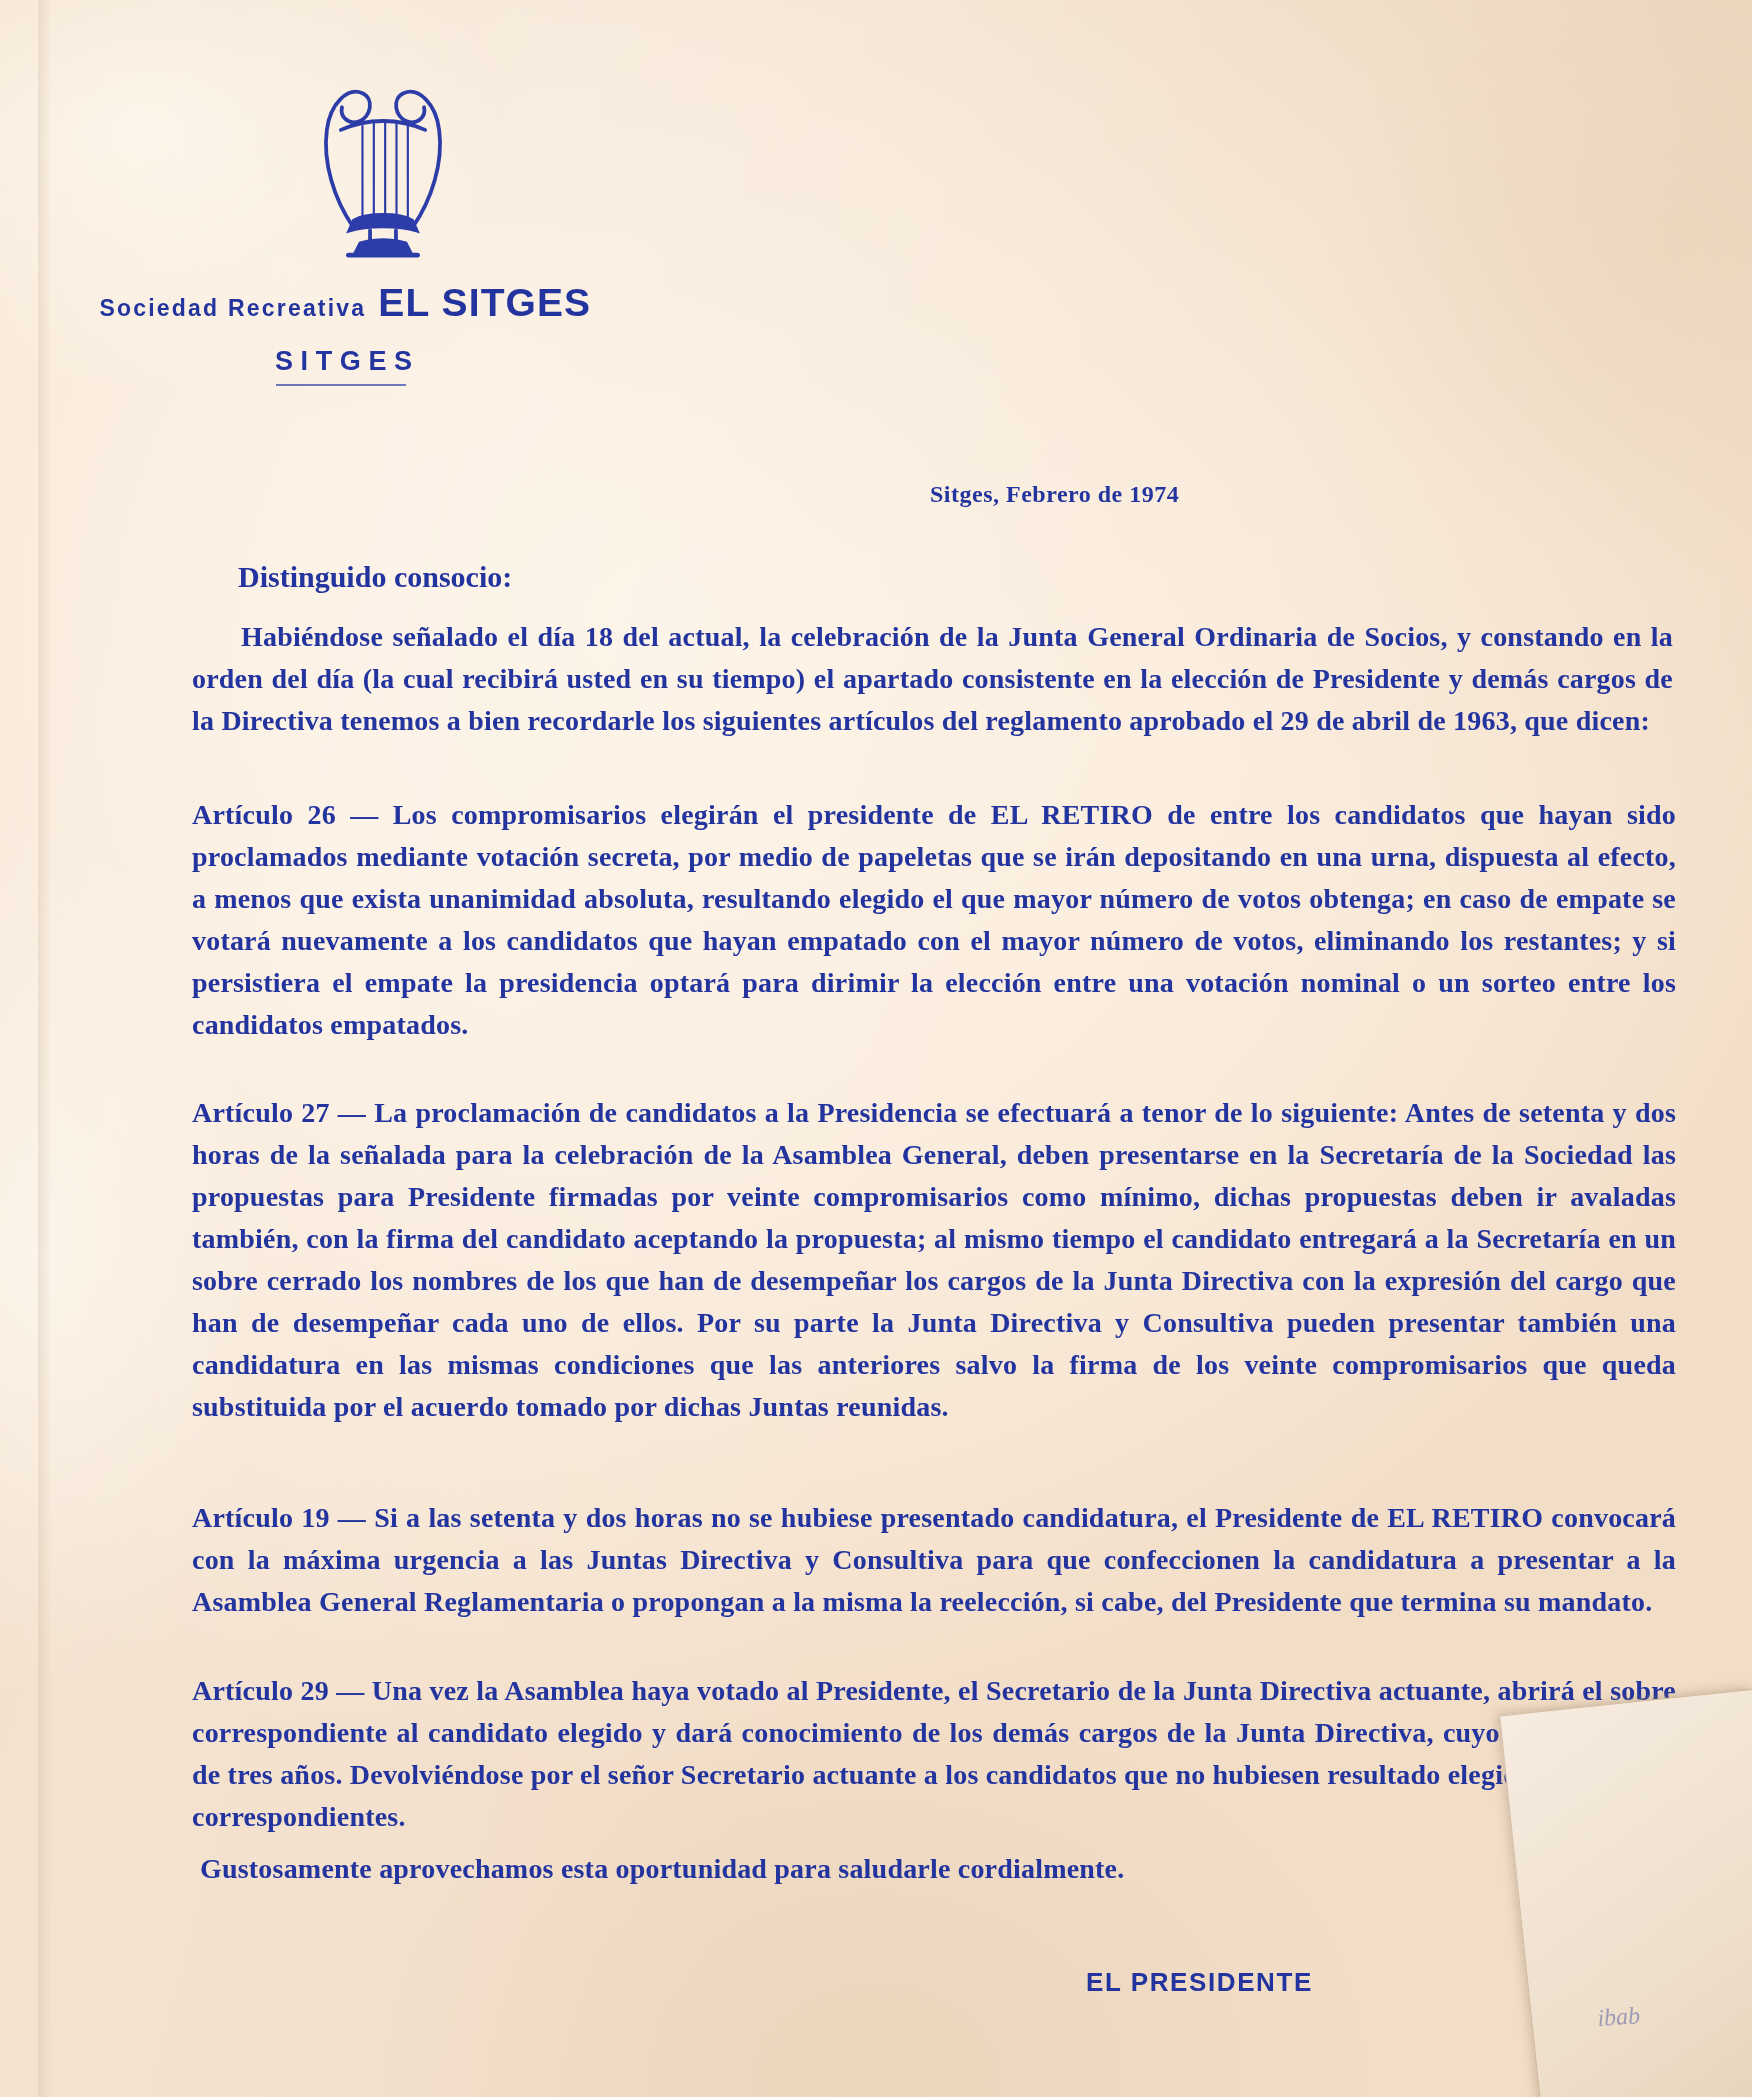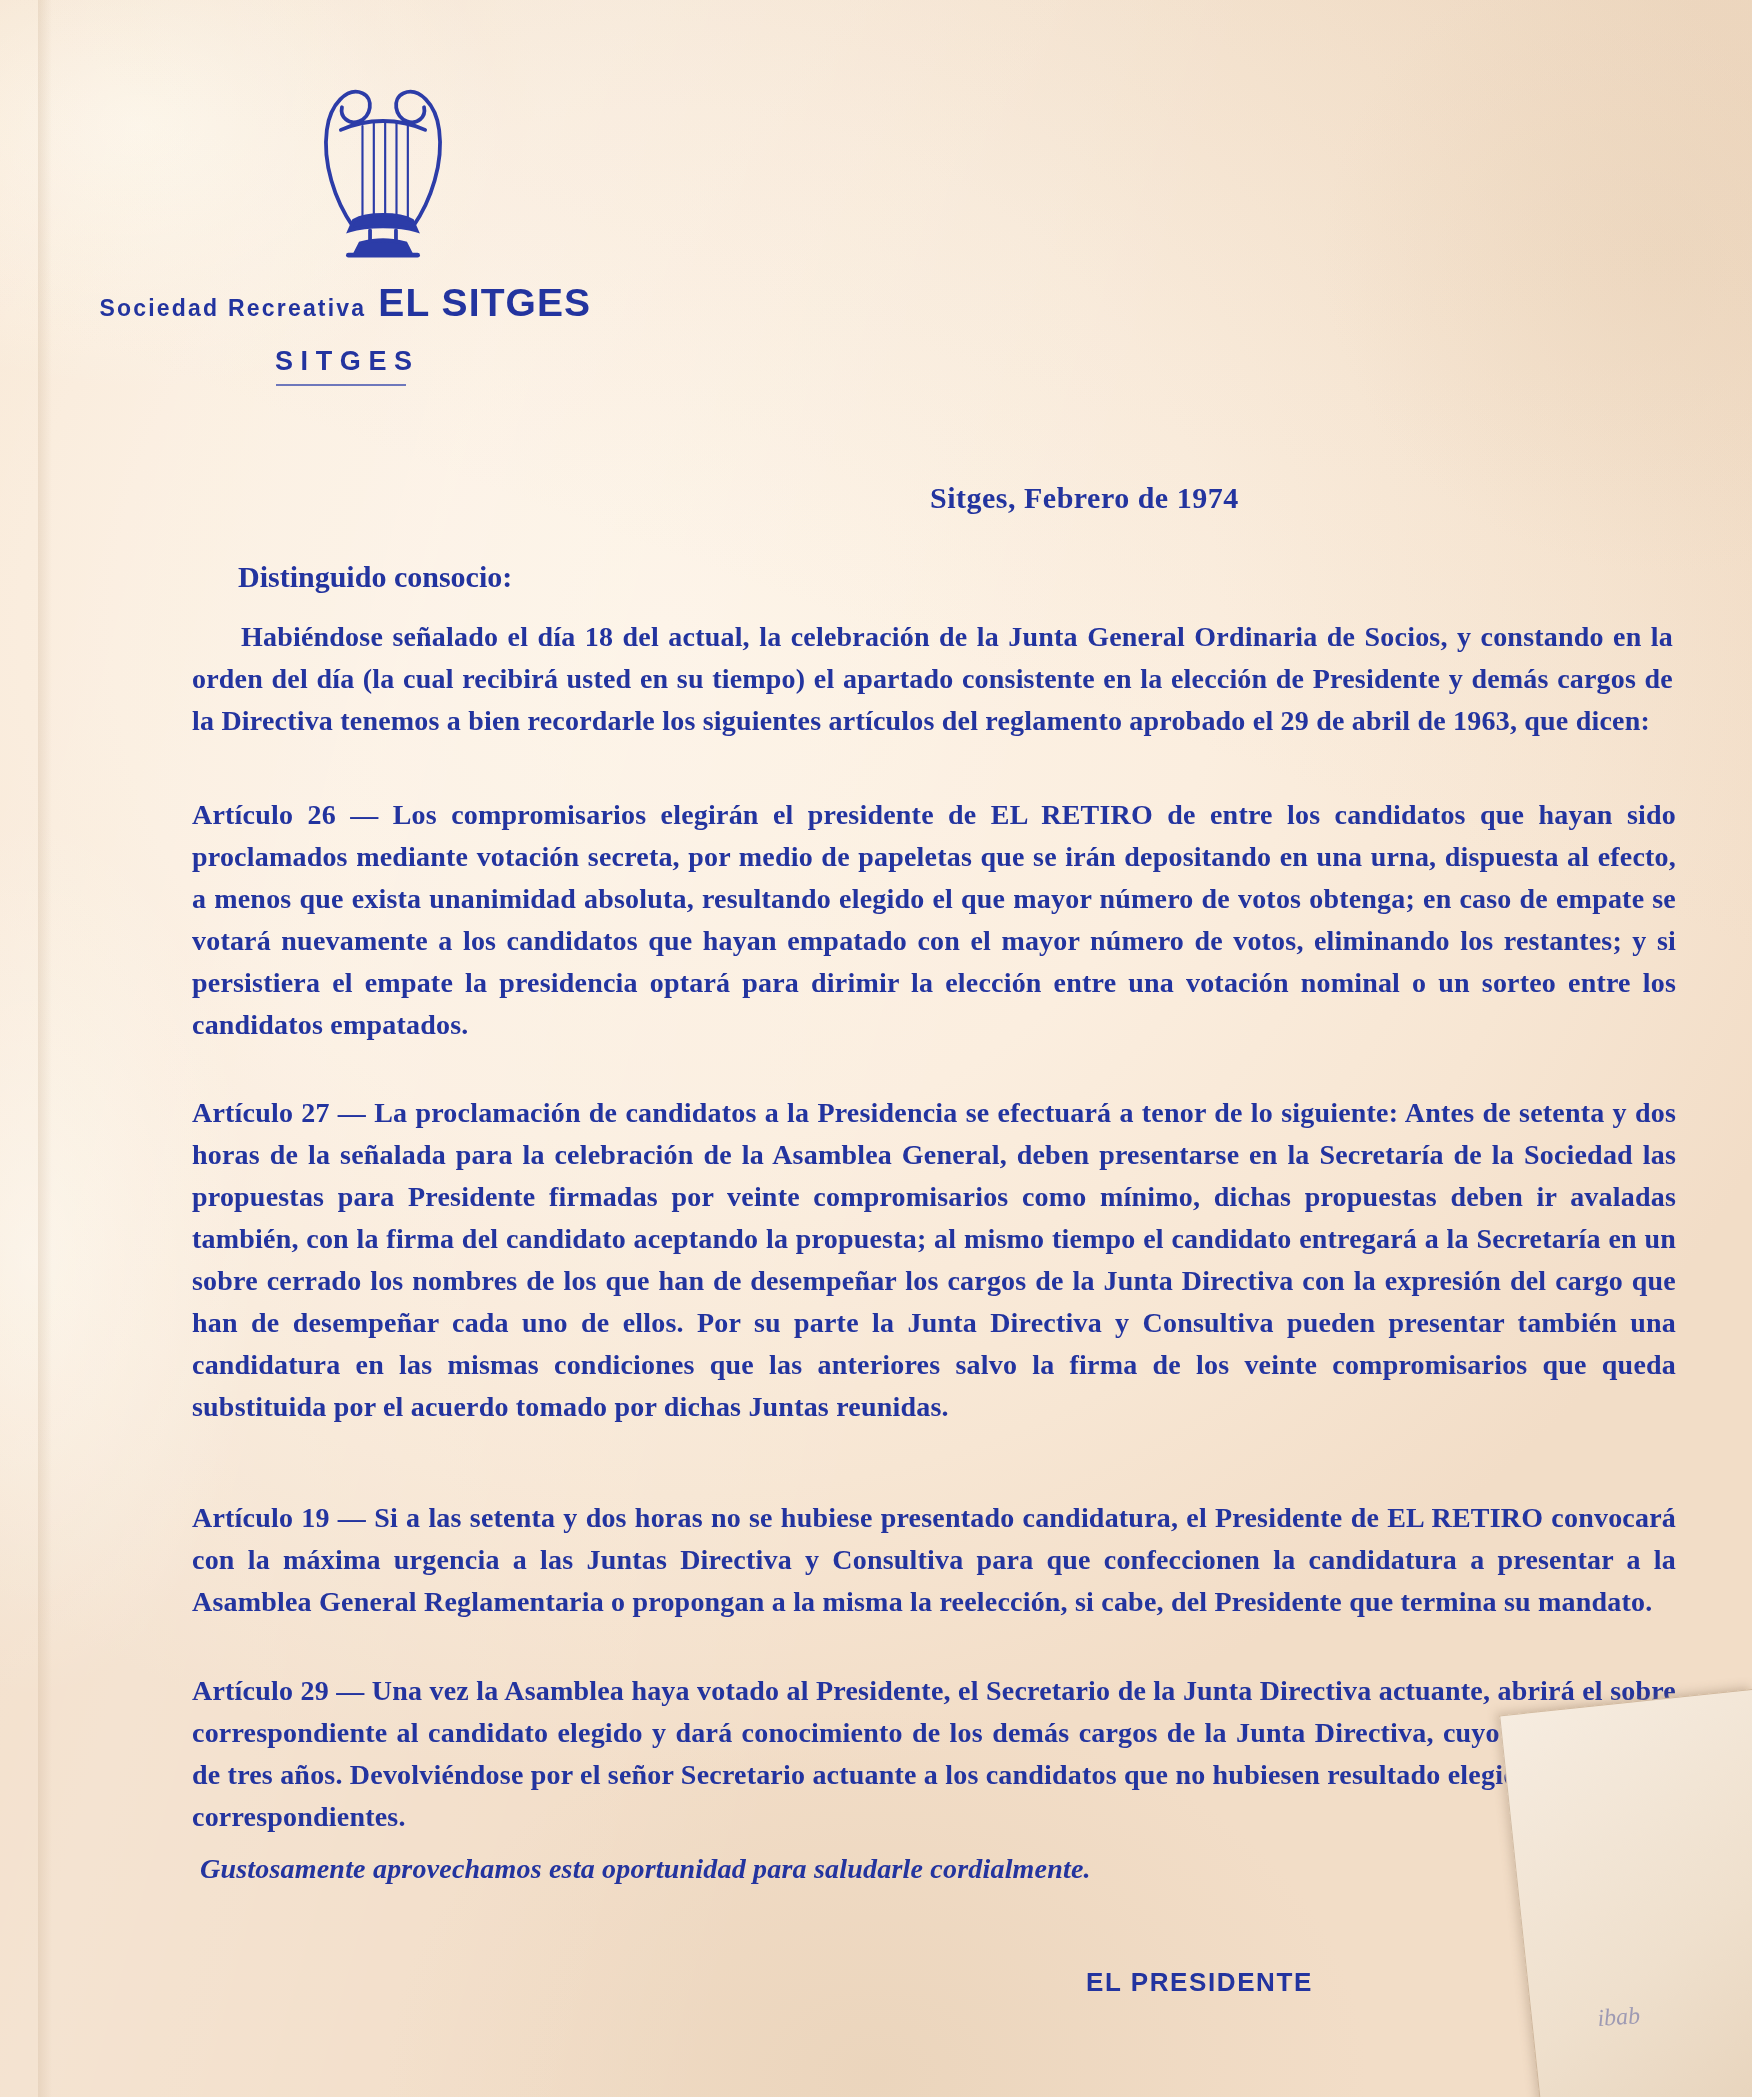--- a/index.html
+++ b/index.html
@@ -97,21 +97,21 @@
   
   .ink {
     color: #23349f;
   }
   .date-line {
     position: absolute;
     left: 930px;
     top: 481px;
     font-family: "Liberation Serif", serif;
     font-weight: bold;
-    font-size: 30px;
+    font-size: 24px;
     letter-spacing: 0.5px;
   }
   .salutation {
     position: absolute;
     left: 238px;
     top: 560px;
     font-family: "Liberation Serif", serif;
     font-weight: bold;
     font-size: 30px;
   }
@@ -135,21 +135,20 @@
   }
   .p-26 { left: 192px; top: 794px; width: 1484px; }
   .p-27 { left: 192px; top: 1092px; width: 1484px; }
   .p-28 { left: 192px; top: 1497px; width: 1484px; }
   .p-29 { left: 192px; top: 1670px; width: 1484px; }
   .p-close {
     left: 200px;
     top: 1848px;
     width: 1475px;
     text-align: left;
-    font-style: italic;
   }
 
   
   .sig-title {
     position: absolute;
     left: 1086px;
     top: 1967px;
     font-family: "Liberation Sans", sans-serif;
     font-weight: bold;
     font-size: 26px;

